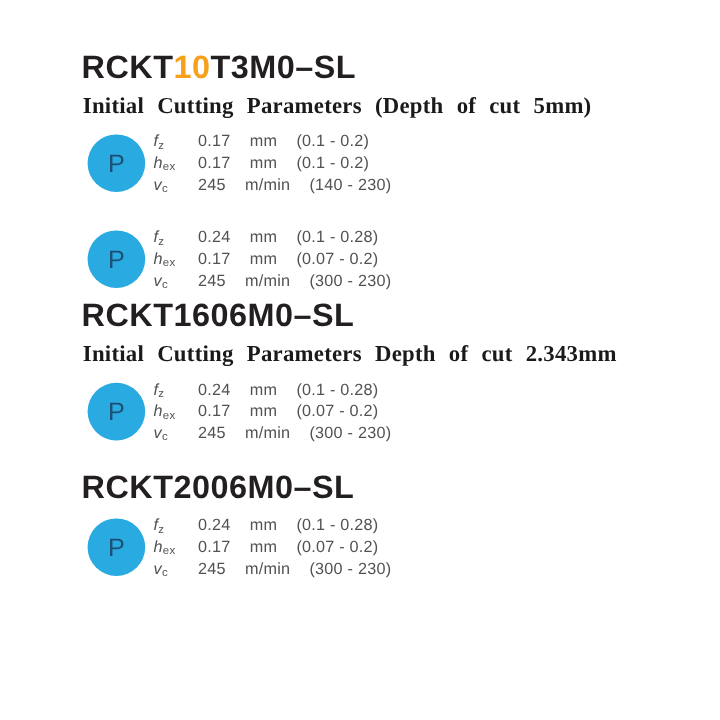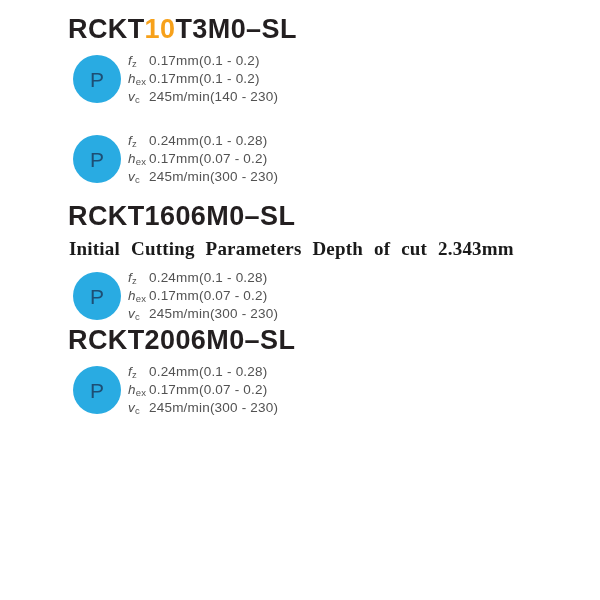--- a/index.html
+++ b/index.html
@@ -8,26 +8,26 @@
     background: #ffffff;
     width: 600px;
     height: 600px;
     overflow: hidden;
     font-family: "Liberation Sans", sans-serif;
   }
   .page {
     box-sizing: border-box;
     width: 600px;
     height: 600px;
-    padding: 15px 30px 0 68px;
+    padding: 42px 30px 0 68px;
   }
   .tool { }
   .tool.s2 { margin-top: 26px; }
-  .tool.s3 { margin-top: 16px; }
-  .tool.s4 { margin-top: 3px; }
+  .tool.s3 { margin-top: 6px; }
+  .tool.s4 { margin-top: 22px; }
   .title {
     margin: 0;
     font-family: "Liberation Sans", sans-serif;
     font-weight: bold;
     font-size: 27px;
     line-height: 28px;
     letter-spacing: 0.4px;
     color: #231f20;
     white-space: nowrap;
   }
@@ -67,41 +67,42 @@
     display: flex;
     flex-direction: column;
     font-size: 13.5px;
     line-height: 18px;
     color: #525252;
     letter-spacing: 0.2px;
   }
   .param {
     display: flex;
     align-items: baseline;
-    column-gap: 0;
+    column-gap: 16px;
     white-space: nowrap;
   }
   .sym {
     min-width: 21px;
     font-style: italic;
   }
   .sym sub {
     font-style: normal;
     font-size: 9.5px;
     line-height: 0;
     vertical-align: -2px;
   }
 </style>
 </head>
 <body>
 
 <div class="page">
 
   <section class="tool s1">
     <h1 class="title"><span>RCKT</span><span class="hl">10</span><span>T3M0–SL</span></h1>
+    <h2 class="subtitle">Initial Cutting Parameters (Depth of cut 5mm)</h2>
     <div class="row">
       <div class="badge">
           <span>P</span>
         </div>
       <div class="params">
         <div class="param">
           <span class="sym"><i>f</i><sub>z</sub></span>
           <span>0.17</span>
           <span>mm</span>
           <span>(0.1 - 0.2)</span>

